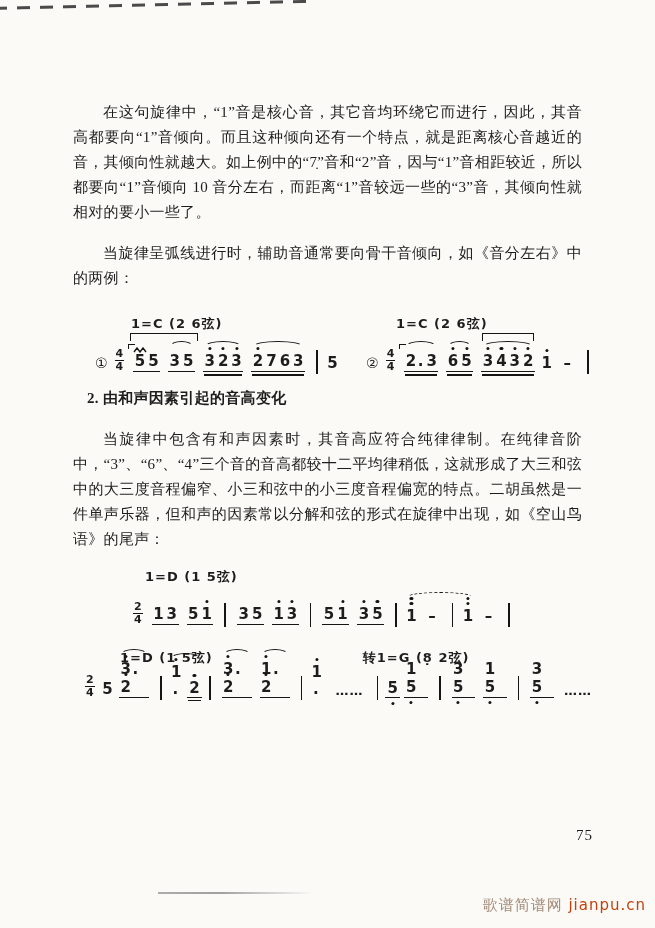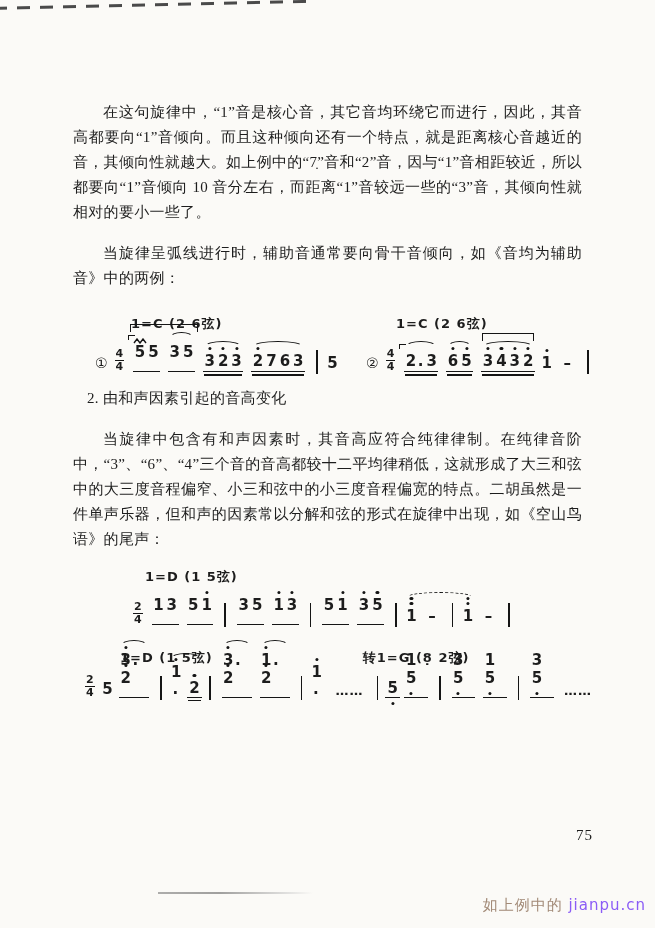--- a/index.html
+++ b/index.html
@@ -15,21 +15,21 @@
     background:repeating-linear-gradient(90deg,#4a4a4a 0 13px,transparent 13px 23px);
     transform:rotate(-1.3deg);transform-origin:left center;
   }
   .content{position:absolute;left:57px;top:84px;width:541px;}
   p.body{
     margin:16px;font-size:15px;line-height:25px;text-align:justify;
     text-indent:2em;letter-spacing:.3px;
   }
   p.noindent{text-indent:0;}
   .heading{
-    margin:4px 0 0 0;font-size:15px;line-height:25px;font-weight:normal;
+    margin:4px 0 0 0;font-size:15px;line-height:25px;font-weight:bold;
     text-indent:2em;letter-spacing:.3px;
   }
   .mt16{margin-top:16px;} .mt6{margin-top:6px;} .mt8{margin-top:8px;} .mt2{margin-top:2px;}
 
   
   .exrow{display:flex;margin-left:38px;margin-top:6px;}
   .exrow .ex2{margin-left:26px;}
   .exlabel{
     font-family:"DejaVu Sans","Liberation Sans",sans-serif;
     font-weight:bold;font-size:13px;letter-spacing:1px;height:17px;line-height:17px;margin-top:8px;
@@ -47,21 +47,21 @@
   }
   .note{position:relative;display:inline-block;padding:0 2.5px;line-height:17px;}
   .gn .note{padding:0 1.5px;}
   .nd{position:relative;display:inline-block;}
   .aug{margin-left:1.5px;}
   .note.ul1{border-bottom:1.6px solid #151515;}
   .note.ul2{border-bottom:1.6px solid #151515;}
   .note.ul2::after{content:"";position:absolute;left:1px;right:1px;bottom:-4px;height:1.4px;background:#151515;}
   .g{position:relative;display:inline-block;margin:0 4px;}
   .gn{display:inline-block;}
-  .gn.ul1{border-bottom:1.6px solid #151515;padding-bottom:10px;}
+  .gn.ul1{border-bottom:1.6px solid #151515;padding-bottom:1px;}
   .gn.ul2{position:relative;border-bottom:1.6px solid #151515;padding-bottom:1px;}
   .gn.ul2::after{content:"";position:absolute;left:1px;right:1px;bottom:-4.5px;height:1.4px;background:#151515;}
   .arc{
     position:absolute;top:-11px;left:2px;right:2px;height:9px;
     border:1.7px solid transparent;border-top-color:#151515;border-radius:50%;
   }
   .arc.dashed{border-top-style:dashed;}
   .brk{
     position:absolute;top:-19px;left:1px;right:1px;height:7px;
     border-top:1.7px solid #151515;border-left:1.7px solid #151515;border-right:1.7px solid #151515;
@@ -82,31 +82,31 @@
   .pagenum{position:absolute;top:827px;right:62px;font-size:15px;letter-spacing:1px;}
   .scanline{
     position:absolute;top:892px;left:158px;width:155px;height:1.5px;opacity:.55;
     background:linear-gradient(90deg,#6d6d6d 0%,#555 40%,#9a9a9a 65%,#cfcfcf 85%,transparent 100%);
   }
   .watermark{
     position:absolute;top:896px;right:9px;font-size:15px;
     font-family:"DejaVu Sans","Liberation Sans",sans-serif;
     color:#a28a77;letter-spacing:1px;
   }
-  .watermark .wm-url{color:#8b5cf6;}
+  .watermark .wm-url{color:#c2410c;}
 </style>
 </head>
 <body>
 
 <div class="page">
   <div class="dashline"></div>
 
   <div class="content">
     <p class="body">在这句旋律中，“1”音是核心音，其它音均环绕它而进行，因此，其音高都要向“1”音倾向。而且这种倾向还有一个特点，就是距离核心音越近的音，其倾向性就越大。如上例中的“7̣”音和“2”音，因与“1”音相距较近，所以都要向“1”音倾向 10 音分左右，而距离“1”音较远一些的“3”音，其倾向性就相对的要小一些了。</p>
-    <p class="body">当旋律呈弧线进行时，辅助音通常要向骨干音倾向，如《音均为辅助音》中的两例：</p>
+    <p class="body">当旋律呈弧线进行时，辅助音通常要向骨干音倾向，如《音分左右》中的两例：</p>
 
     <div class="exrow">
       <div class="ex">
         <div class="exlabel ml36">1=C (2 6弦)</div>
         <div class="nline">
             <span class="circn">①</span>
             <span class="time">
               <span class="tnum">4</span>
               <span class="tden">4</span>
             </span>
@@ -207,16 +207,16 @@
           <span class="bar"></span>
           <span class="g"><span class="gn ul1"><span class="note"><span class="nd">3</span></span><span class="note"><span class="nd">5<span class="dot" style="bottom: -8px;"></span></span></span></span></span>
           <span class="ell">……</span>
         </div>
     </div>
   </div>
 
   <div class="pagenum">75</div>
   <div class="scanline"></div>
   <div class="watermark">
-    <span>如上例中的</span>
+    <span>歌谱简谱网</span>
     <span class="wm-url">jianpu.cn</span>
   </div>
 </div>
 
 </body></html>

